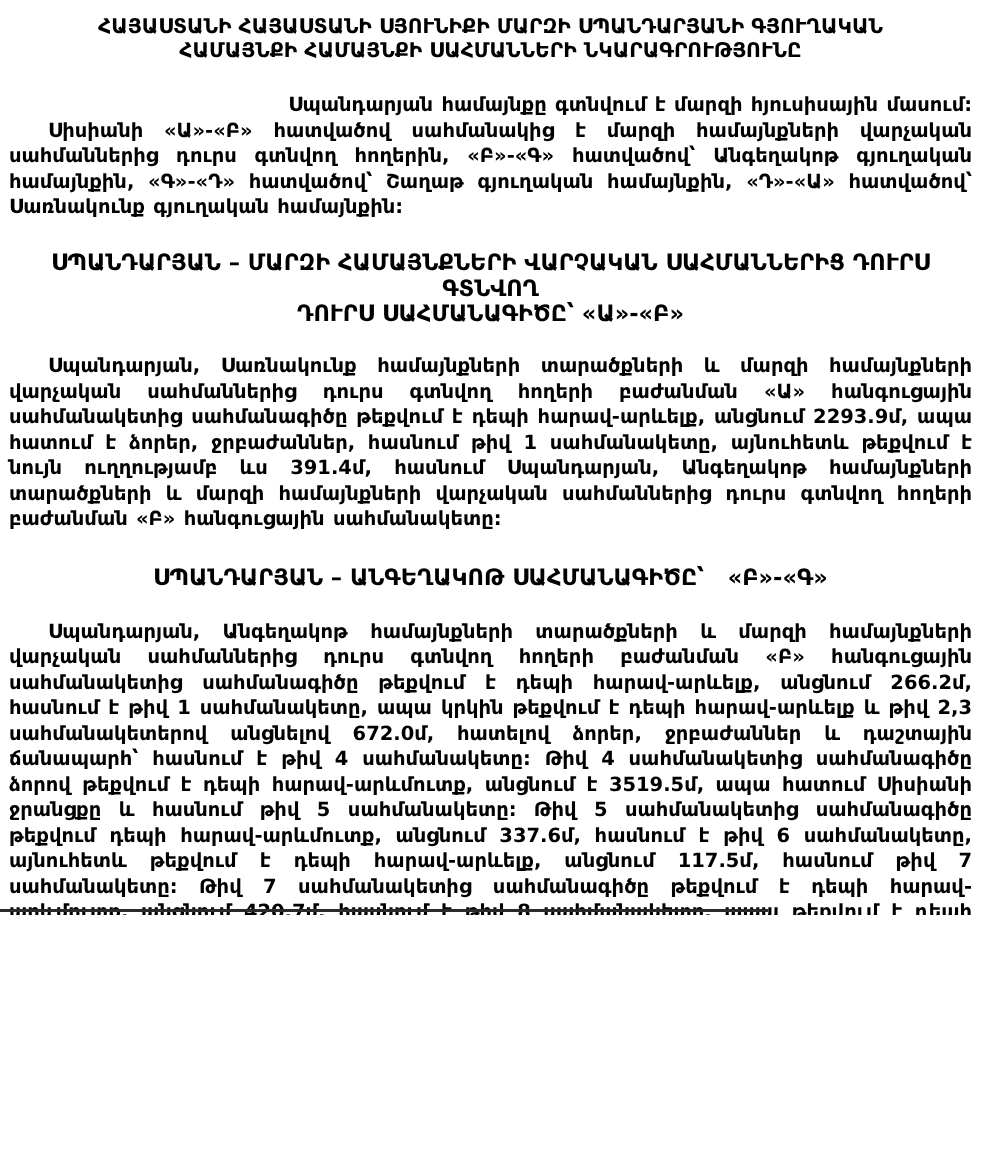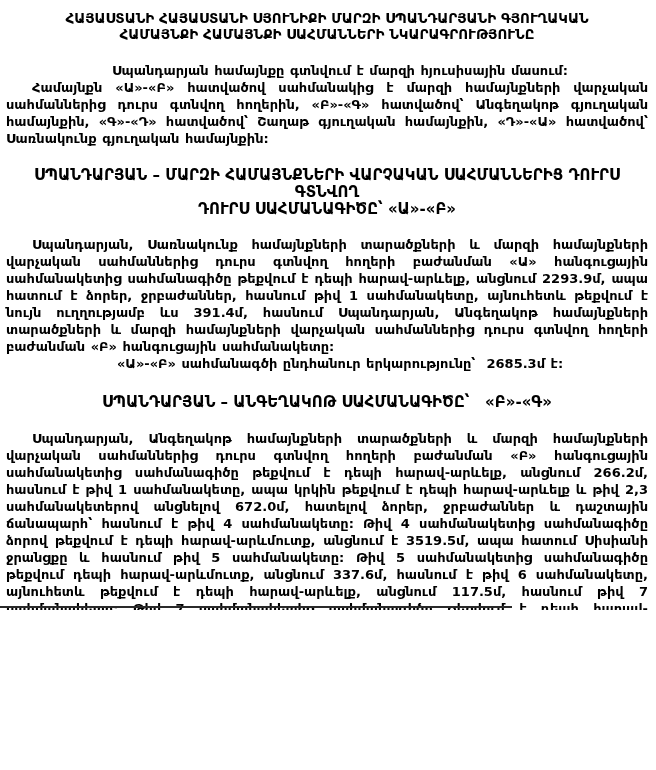--- a/index.html
+++ b/index.html
@@ -24,21 +24,21 @@
   }
   .doc-title .tline { display: block; }
   .para {
     font-size: 13px;
     line-height: 17px;
     text-align: justify;
     text-indent: 26px;
     margin: 0;
     word-spacing: 1px;
   }
-  .para.single { text-align: center; }
+  .para.single { text-align: right; }
   .section-heading {
     text-align: center;
     font-size: 15px;
     line-height: 17px;
     margin: 20px 26px 18px 26px;
   }
   .section-heading .tline { display: block; }
   .heading-gap-bg { margin-top: 22px; margin-bottom: 19px; }
   .scan-edge-line {
     position: absolute;
@@ -53,29 +53,28 @@
 <body>
 
 <div class="page">
 
   <div class="doc-title">
     <span class="tline">ՀԱՅԱՍՏԱՆԻ ՀԱՅԱՍՏԱՆԻ ՍՅՈՒՆԻՔԻ ՄԱՐԶԻ ՍՊԱՆԴԱՐՅԱՆԻ ԳՅՈՒՂԱԿԱՆ</span>
     <span class="tline">ՀԱՄԱՅՆՔԻ  ՀԱՄԱՅՆՔԻ  ՍԱՀՄԱՆՆԵՐԻ ՆԿԱՐԱԳՐՈՒԹՅՈՒՆԸ</span>
   </div>
 
   <p class="para single">Սպանդարյան համայնքը գտնվում է մարզի հյուսիսային մասում:</p>
-  <p class="para">Համայնքն «Ա»-«Բ» հատվածով սահմանակից է մարզի համայնքների վարչական սահմաններից դուրս գտնվող հողերին, «Բ»-«Գ» հատվածով՝ Անգեղակոթ գյուղական համայնքին, «Գ»-«Դ» հատվածով՝ Շաղաթ գյուղական համայնքին, «Դ»-«Ա» հատվածով՝ Սառնակունք գյուղական համայնքին:</p>
+  <p class="para">Սիսիանի «Ա»-«Բ» հատվածով սահմանակից է մարզի համայնքների վարչական սահմաններից դուրս գտնվող հողերին, «Բ»-«Գ» հատվածով՝ Անգեղակոթ գյուղական համայնքին, «Գ»-«Դ» հատվածով՝ Շաղաթ գյուղական համայնքին, «Դ»-«Ա» հատվածով՝ Սառնակունք գյուղական համայնքին:</p>
 
   <div class="section-heading">
     <span class="tline">ՍՊԱՆԴԱՐՅԱՆ – ՄԱՐԶԻ ՀԱՄԱՅՆՔՆԵՐԻ ՎԱՐՉԱԿԱՆ ՍԱՀՄԱՆՆԵՐԻՑ ԴՈՒՐՍ  ԳՏՆՎՈՂ</span>
     <span class="tline">ԴՈՒՐՍ  ՍԱՀՄԱՆԱԳԻԾԸ՝  «Ա»-«Բ»</span>
   </div>
 
   <p class="para">Սպանդարյան, Սառնակունք համայնքների տարածքների և մարզի համայնքների վարչական սահմաններից դուրս գտնվող հողերի բաժանման «Ա» հանգուցային սահմանակետից սահմանագիծը թեքվում է դեպի հարավ-արևելք, անցնում 2293.9մ, ապա հատում է ձորեր, ջրբաժաններ, հասնում թիվ 1 սահմանակետը, այնուհետև թեքվում է նույն ուղղությամբ ևս 391.4մ, հասնում Սպանդարյան, Անգեղակոթ համայնքների տարածքների և մարզի համայնքների վարչական սահմաններից դուրս գտնվող հողերի բաժանման «Բ» հանգուցային սահմանակետը:</p>
-  <p class="para single">«Ա»-«Բ» սահմանագծի ընդհանուր երկարությունը՝&nbsp;&nbsp;2685.3մ է:</p>
 
   <div class="section-heading heading-gap-bg">
     <span class="tline">ՍՊԱՆԴԱՐՅԱՆ – ԱՆԳԵՂԱԿՈԹ  ՍԱՀՄԱՆԱԳԻԾԸ՝&nbsp;&nbsp;&nbsp;«Բ»-«Գ»</span>
   </div>
 
   <p class="para">Սպանդարյան, Անգեղակոթ համայնքների տարածքների և մարզի համայնքների վարչական սահմաններից դուրս գտնվող հողերի բաժանման «Բ» հանգուցային սահմանակետից սահմանագիծը թեքվում է դեպի հարավ-արևելք, անցնում 266.2մ, հասնում է թիվ 1 սահմանակետը, ապա կրկին թեքվում է դեպի հարավ-արևելք և թիվ 2,3 սահմանակետերով անցնելով 672.0մ, հատելով ձորեր, ջրբաժաններ և դաշտային ճանապարհ՝ հասնում է թիվ 4 սահմանակետը: Թիվ 4 սահմանակետից սահմանագիծը ձորով թեքվում է դեպի հարավ-արևմուտք, անցնում է 3519.5մ, ապա հատում Սիսիանի ջրանցքը և հասնում թիվ 5 սահմանակետը: Թիվ 5 սահմանակետից սահմանագիծը թեքվում դեպի հարավ-արևմուտք, անցնում 337.6մ, հասնում է թիվ 6 սահմանակետը, այնուհետև թեքվում է դեպի հարավ-արևելք, անցնում 117.5մ, հասնում թիվ 7 սահմանակետը: Թիվ 7 սահմանակետից սահմանագիծը թեքվում է դեպի հարավ-արևմուտք, անցնում 420.7մ, հասնում է թիվ 8 սահմանակետը, ապա թեքվում է դեպի հարավ-արևելք, անցնում 157.7մ, հասնում է թիվ 9 սահմանակետը, որտեղ հատում է դաշտային ճանապարհը, այնուհետև թեքվում է դեպի հարավ-արևմուտք, անցնում 207.9մ, հասնում է թիվ 10 սահմանակետը, որը գտնվում է առվի ափին: Թիվ 10 սահմանակետից սահմանագիծն առվով թեքվում է դեպի արևմուտք, ապա հարավ և հատելով Անգեղակոթ-Սպանդարյան միջհամայնքային ճանապարհը և անցնելով 1269.3մ՝ հասնում է Սպանդարյան, Շաղաթ, Անգեղակոթ համայնքների տարածքների բաժանման «Գ» հանգուցային սահմանակետը:</p>
 
   <div class="scan-edge-line"></div>
 </div>
 

